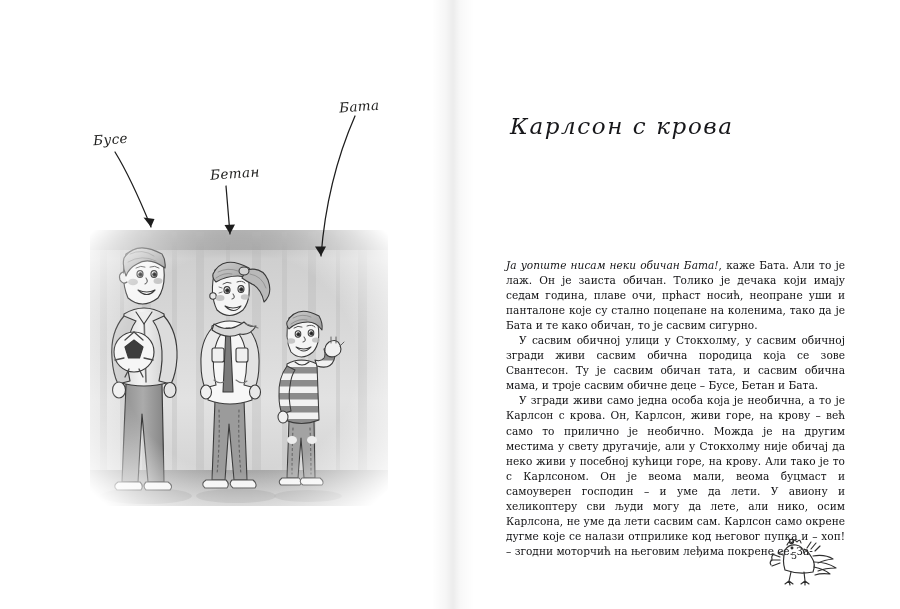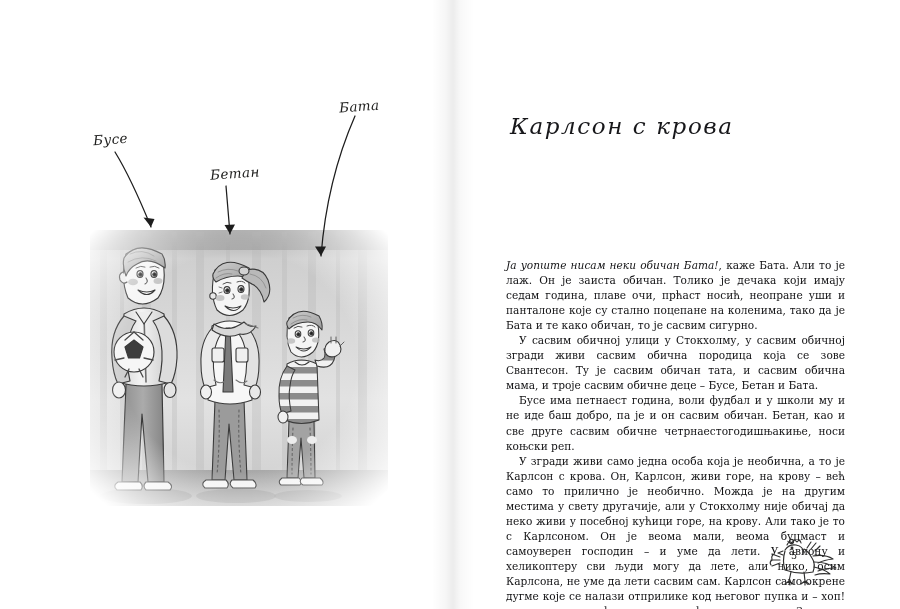--- a/index.html
+++ b/index.html
@@ -363,21 +363,20 @@
 
   <div class="gutter"></div>
 
   <div class="page-right">
 
     <h1 class="chapter-title">Карлсон с крова</h1>
 
     <div class="body-col">
       <p><span class="it">Ја уопште нисам неки обичан Бата!</span><span>, каже Бата. Али то је лаж. Он је заиста обичан. Толико је дечака који имају седам година, плаве очи, прћаст носић, неопране уши и панталоне које су стално поцепане на коленима, тако да је Бата и те како обичан, то је сасвим сигурно.</span></p>
       <p>У сасвим обичној улици у Стокхолму, у сасвим обичној згради живи сасвим обична породица која се зове Свантесон. Ту је сасвим обичан тата, и сасвим обична мама, и троје сасвим обичне деце – Бусе, Бетан и Бата.</p>
-      <p>Бусе има петнаест година, воли фудбал и у школи му и не иде баш добро, па је и он сасвим обичан. Бетан, као и све друге сасвим обичне четрнаестогодишњакиње, носи коњски реп.</p>
       <p>У згради живи само једна особа која је необична, а то је Карлсон с крова. Он, Карлсон, живи горе, на крову – већ само то прилично је необично. Можда је на другим местима у свету другачије, али у Стокхолму није обичај да неко живи у посебној кућици горе, на крову. Али тако је то с Карлсоном. Он је веома мали, веома буцмаст и самоуверен господин – и уме да лети. У авиону и хеликоптеру сви људи могу да лете, али нико, осим Карлсона, не уме да лети сасвим сам. Карлсон само окрене дугме које се налази отприлике код његовог пупка и – хоп! – згодни моторчић на његовим леђима покрене се. За-</p>
     </div>
   </div>
 
   <div class="page-deco">
     <svg viewBox="0 0 84 52" xmlns="http://www.w3.org/2000/svg" aria-hidden="true">
       <g fill="none" stroke="#2e2e2e" stroke-width="1.15" stroke-linecap="round" stroke-linejoin="round">
 
         <path d="M29 9 q2 -5 5 -2 q2 -5 5 -1 q3 -4 4 1"></path>
         <circle cx="33.5" cy="5.5" r="2.1"></circle>

